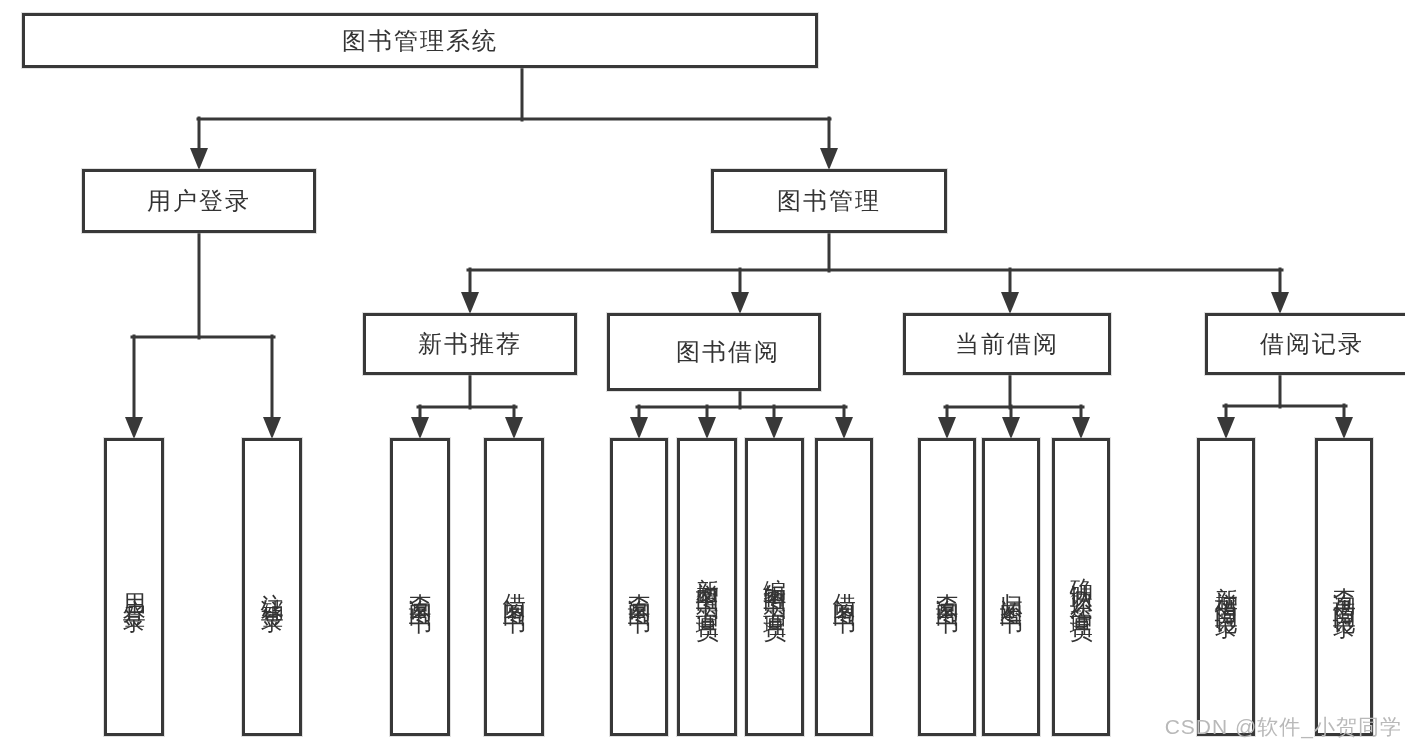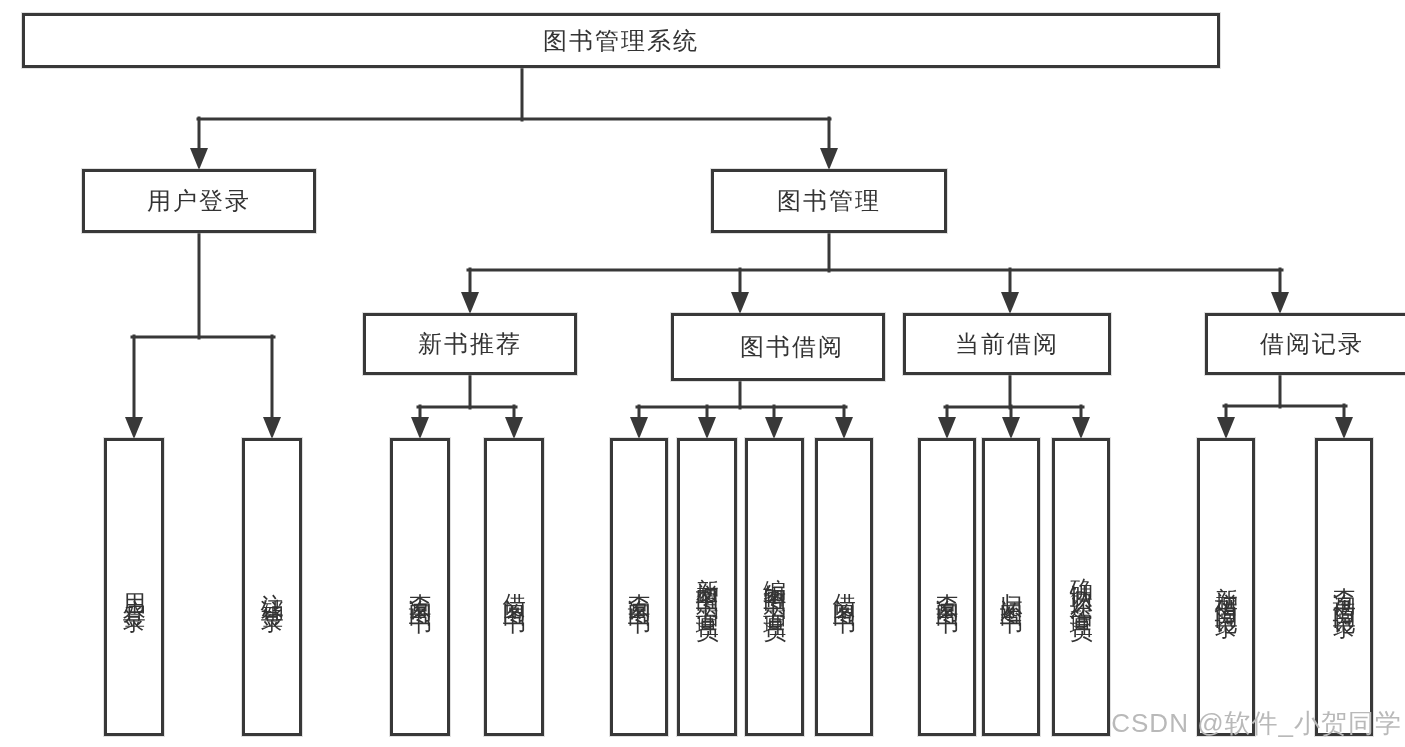--- a/index.html
+++ b/index.html
@@ -12,21 +12,21 @@
     position:absolute;background:#ffffff;border:3px solid #383838;box-sizing:border-box;
     display:flex;align-items:center;justify-content:center;color:#333333;
     box-shadow:0 0 0 1px rgba(170,170,170,0.35);
   }
   .h-node{font-size:24px;letter-spacing:2px;white-space:nowrap;}
   .v-node{
     writing-mode:vertical-rl;text-orientation:mixed;
     font-size:23px;letter-spacing:6px;line-height:1.1;
   }
   .watermark{
-    position:absolute;right:3px;bottom:6px;font-size:26px;letter-spacing:1px;
+    position:absolute;right:3px;bottom:6px;font-size:21px;letter-spacing:1px;
     color:#b9b9b9;white-space:nowrap;z-index:5;
   }
 </style>
 </head>
 <body>
 
 <div id="stage">
 
   <svg id="wires" viewBox="0 0 1405 747" xmlns="http://www.w3.org/2000/svg">
     <path fill="none" stroke="#383838" stroke-width="3" stroke-linecap="square" d="
@@ -56,27 +56,27 @@
       <polygon points="765,417 783,417 774,439"></polygon>
       <polygon points="835,417 853,417 844,439"></polygon>
       <polygon points="938,417 956,417 947,439"></polygon>
       <polygon points="1002,417 1020,417 1011,439"></polygon>
       <polygon points="1072,417 1090,417 1081,439"></polygon>
       <polygon points="1217,417 1235,417 1226,439"></polygon>
       <polygon points="1335,417 1353,417 1344,439"></polygon>
     </g>
   </svg>
 
-  <div class="node h-node" style="left:22px;top:13px;width:1198px;height:55px;">图书管理系统</div>
+  <div class="node h-node" style="left:22px;top:13px;width:796px;height:55px;">图书管理系统</div>
 
   <div class="node h-node" style="left:82px;top:169px;width:234px;height:64px;">用户登录</div>
   <div class="node h-node" style="left:363px;top:313px;width:214px;height:62px;">新书推荐</div>
 
   <div class="node h-node" style="left:711px;top:169px;width:236px;height:64px;">图书管理</div>
-  <div class="node h-node" style="left:671px;top:313px;width:214px;height:68px;padding-left:28px;">图书借阅</div>
+  <div class="node h-node" style="left:607px;top:313px;width:214px;height:78px;padding-left:28px;">图书借阅</div>
   <div class="node h-node" style="left:903px;top:313px;width:208px;height:62px;">当前借阅</div>
   <div class="node h-node" style="left:1173px;top:313px;width:214px;height:62px;margin-left:32px;">借阅记录</div>
 
   <div class="node v-node" style="left:104px;top:438px;width:60px;height:298px;">用户登录</div>
   <div class="node v-node" style="left:242px;top:438px;width:60px;height:298px;">注销登录</div>
 
   <div class="node v-node" style="left:390px;top:438px;width:60px;height:298px;">查询图书</div>
   <div class="node v-node" style="left:484px;top:438px;width:60px;height:298px;">借阅图书</div>
 
   <div class="node v-node" style="left:610px;top:438px;width:58px;height:298px;">查询图书</div>

